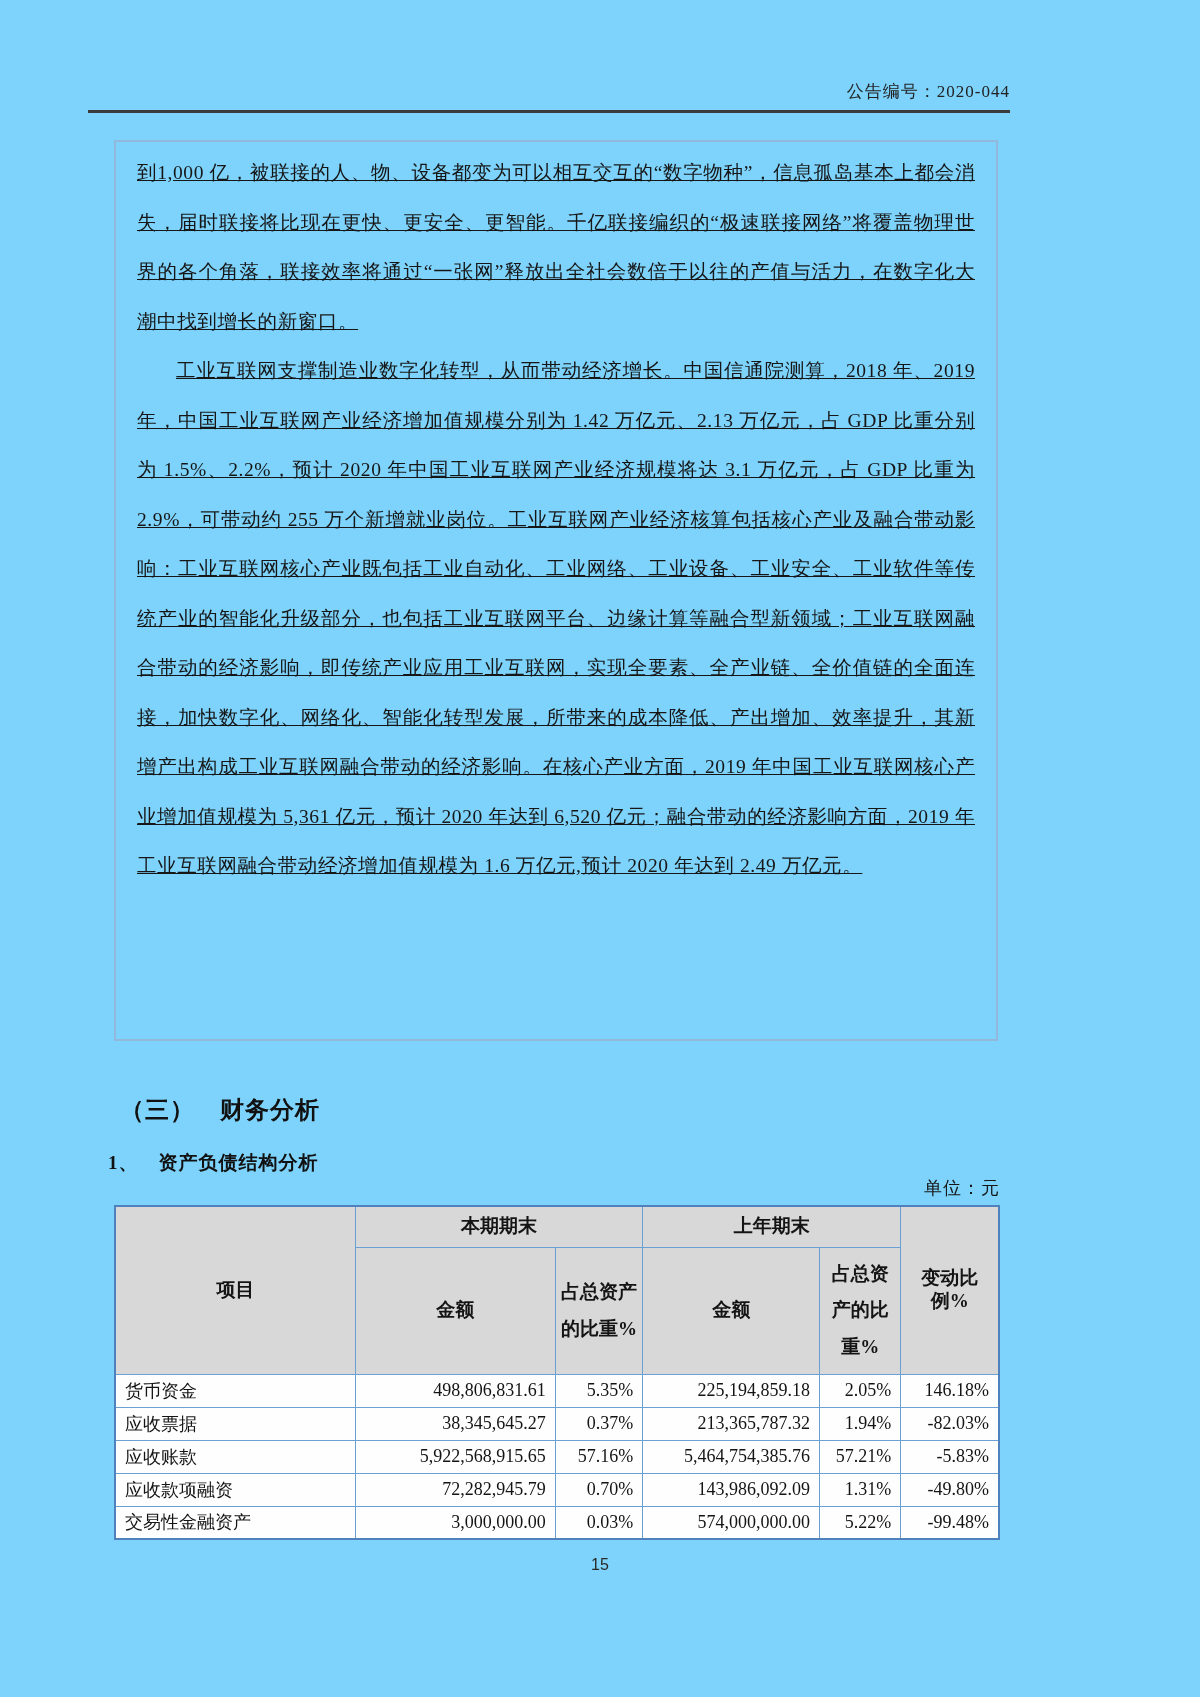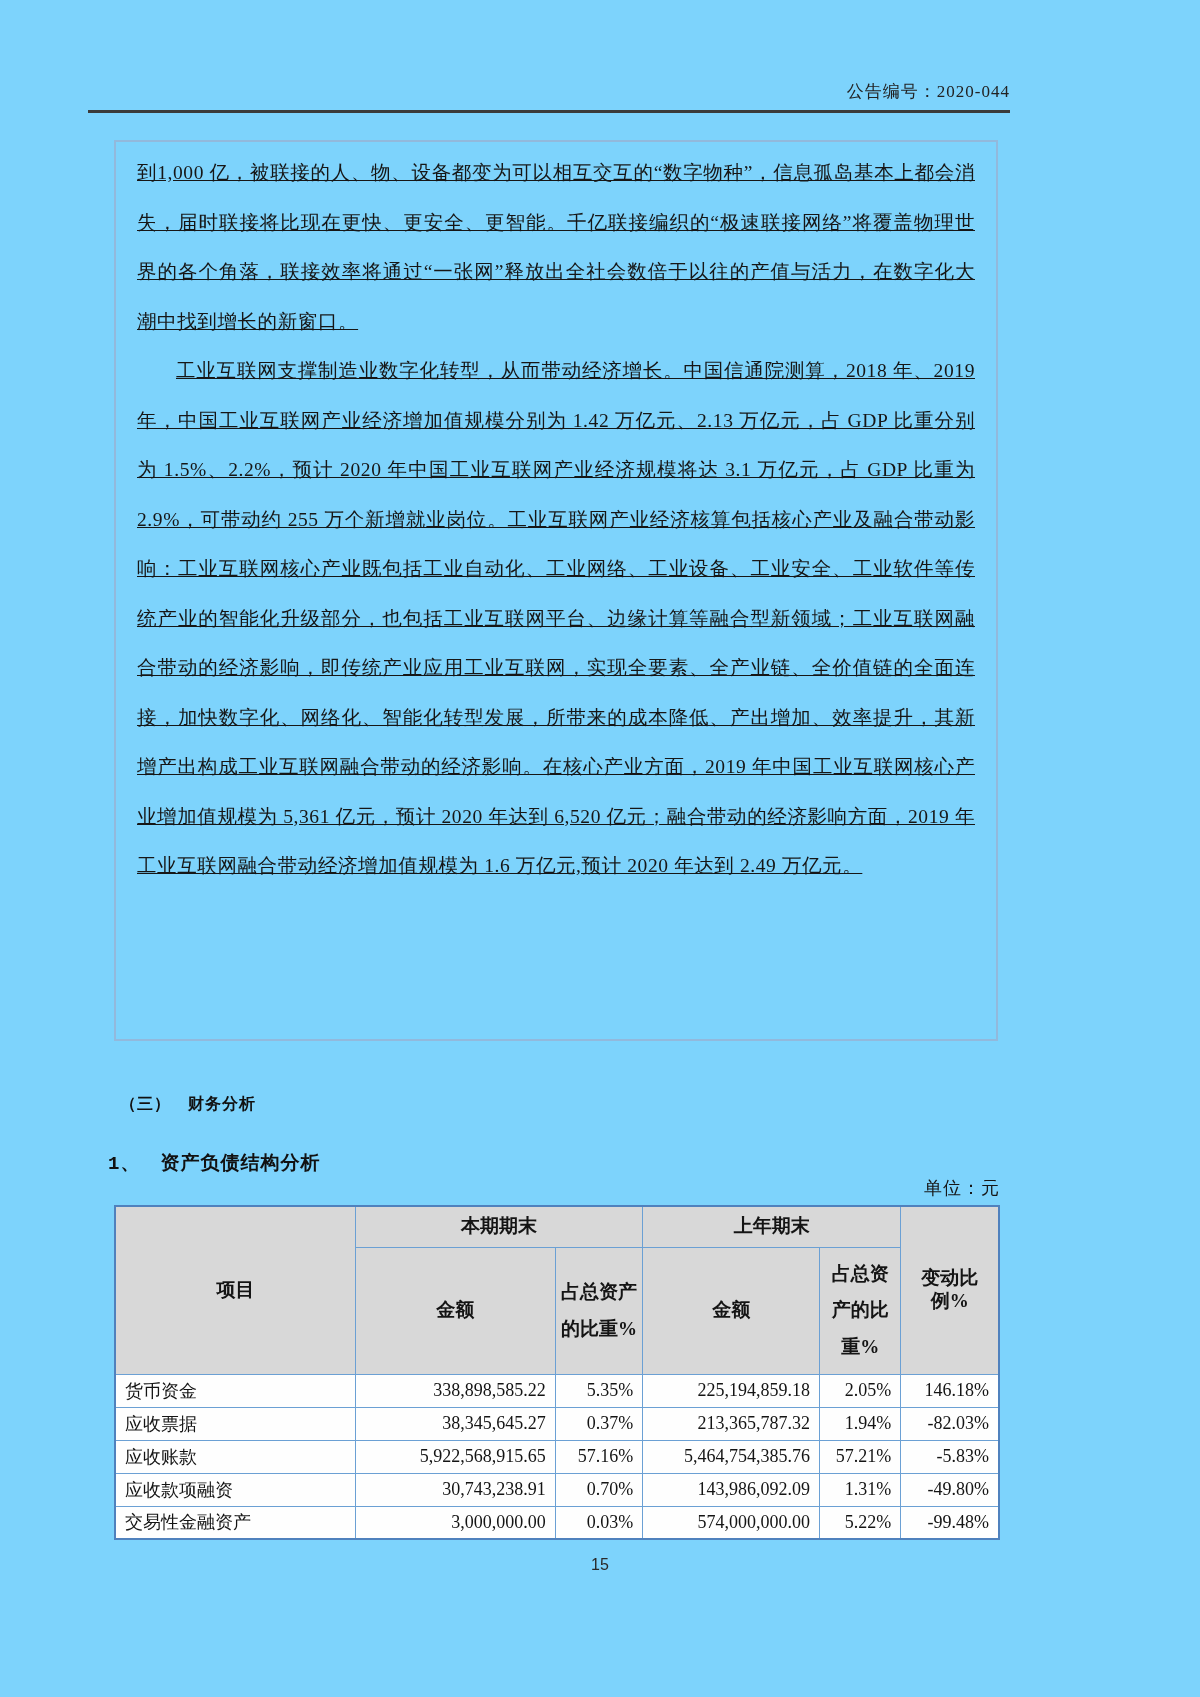--- a/index.html
+++ b/index.html
@@ -32,26 +32,26 @@
     line-height:49.5px;
     text-align:justify;
     letter-spacing:0.6px;
     color:#161616;
     text-decoration:underline;
   }
   .text-box p.indent{text-indent:2em;}
   .section-heading{
     position:absolute;top:1094px;left:120px;
     font-family:"Liberation Sans","DejaVu Sans",sans-serif;
-    font-size:16px;font-weight:bold;color:#111;
+    font-size:24px;font-weight:bold;color:#111;
     letter-spacing:1px;
   }
   .subsection-heading{
     position:absolute;top:1150px;left:108px;
-    font-family:Liberation Mono, monospace;
+    font-family:Liberation Serif, serif;
     font-size:19px;font-weight:bold;color:#111;
     letter-spacing:1px;
   }
   .unit-label{
     position:absolute;top:1176px;right:200px;
     font-size:18px;color:#161616;letter-spacing:1px;
   }
   table.fin{
     position:absolute;top:1205px;left:114px;width:886px;
     border-collapse:collapse;
@@ -130,21 +130,21 @@
       <tr class="s-row">
         <th>金额</th>
         <th>占总资产的比重%</th>
         <th>金额</th>
         <th>占总资产的比重%</th>
       </tr>
     </thead>
     <tbody>
       <tr>
         <td class="item">货币资金</td>
-        <td class="num">338,898,585.22</td>
+        <td class="num">498,806,831.61</td>
         <td class="num">5.35%</td>
         <td class="num">225,194,859.18</td>
         <td class="num">2.05%</td>
         <td class="num">146.18%</td>
       </tr>
       <tr>
         <td class="item">应收票据</td>
         <td class="num">38,345,645.27</td>
         <td class="num">0.37%</td>
         <td class="num">213,365,787.32</td>
@@ -154,21 +154,21 @@
       <tr>
         <td class="item">应收账款</td>
         <td class="num">5,922,568,915.65</td>
         <td class="num">57.16%</td>
         <td class="num">5,464,754,385.76</td>
         <td class="num">57.21%</td>
         <td class="num">-5.83%</td>
       </tr>
       <tr>
         <td class="item">应收款项融资</td>
-        <td class="num">30,743,238.91</td>
+        <td class="num">72,282,945.79</td>
         <td class="num">0.70%</td>
         <td class="num">143,986,092.09</td>
         <td class="num">1.31%</td>
         <td class="num">-49.80%</td>
       </tr>
       <tr>
         <td class="item">交易性金融资产</td>
         <td class="num">3,000,000.00</td>
         <td class="num">0.03%</td>
         <td class="num">574,000,000.00</td>

